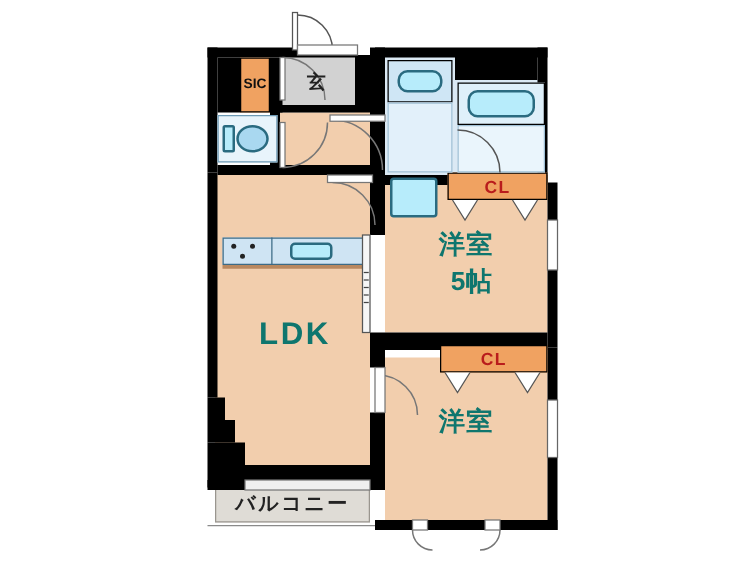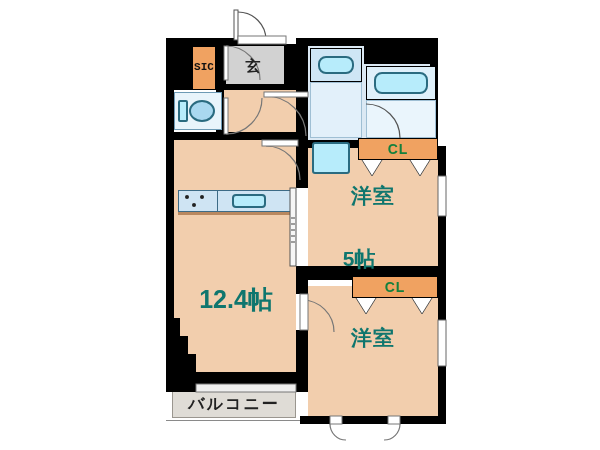--- a/index.html
+++ b/index.html
@@ -15,22 +15,22 @@
   .gray{position:absolute;background:#d2d2d2;}
   .lbl{position:absolute;display:flex;align-items:center;justify-content:center;
        color:#0f766e;font-weight:bold;line-height:1;white-space:nowrap;}
   .fix{position:absolute;box-sizing:border-box;border:1px solid #000;background:#d4ecf7;}
   .fix2{position:absolute;box-sizing:border-box;border:2px solid #2a6b80;background:#b7ecfb;border-radius:8px;}
   .svgl{position:absolute;left:0;top:0;width:600px;height:450px;pointer-events:none;}
   .rmname{font-size:21px;letter-spacing:1px;}
   .rmsize{font-size:21px;letter-spacing:0px;}
   .ldkname{font-size:25px;letter-spacing:2px;}
   .ldksize{font-size:25px;}
-  .cltxt{font-size:14px;font-weight:bold;color:#15803d;letter-spacing:1px;}
-  .sictxt{font-size:11px;font-weight:bold;color:#111;font-family:Liberation Mono, monospace;}
+  .cltxt{font-size:14px;font-weight:bold;color:#b91c1c;letter-spacing:1px;}
+  .sictxt{font-size:11px;font-weight:bold;color:#111;}
   .genkan{font-size:15px;font-weight:bold;color:#222;}
   .balc{font-size:16px;color:#222;letter-spacing:2px;}
 </style>
 </head>
 <body>
 
 <div id="plan">
 
   <div class="room" style="left:172px;top:140px;width:124px;height:250px;"></div>
 
@@ -163,24 +163,24 @@
     <path d="M330 424 A16 16 0 0 0 346 440" fill="none" stroke="#777" stroke-width="1.2"></path>
     <rect x="388" y="416" width="12" height="8" fill="#fff" stroke="#777" stroke-width="1"></rect>
     <path d="M400 424 A16 16 0 0 1 384 440" fill="none" stroke="#777" stroke-width="1.2"></path>
 
     <rect x="438" y="176" width="8" height="40" fill="#fff" stroke="#666" stroke-width="1"></rect>
     <rect x="438" y="320" width="8" height="46" fill="#fff" stroke="#666" stroke-width="1"></rect>
 
     <rect x="196" y="384" width="100" height="8" fill="#efefef" stroke="#777" stroke-width="1"></rect>
   </svg>
 
-  <div class="lbl ldksize" style="left:178px;top:284px;width:116px;height:30px;">12.4帖</div>
+  <div class="lbl ldkname" style="left:186px;top:252px;width:100px;height:30px;">LDK</div>
 
   <div class="lbl rmname" style="left:318px;top:182px;width:110px;height:26px;">洋室</div>
-  <div class="lbl rmsize" style="left:304px;top:212px;width:110px;height:26px;margin-top:33px;">5帖</div>
+  <div class="lbl rmsize" style="left:322px;top:212px;width:110px;height:26px;">5帖</div>
 
   <div class="lbl rmname" style="left:318px;top:324px;width:110px;height:26px;">洋室</div>
 
   <div class="lbl genkan" style="left:236px;top:54px;width:34px;height:22px;">玄</div>
 
   <div class="lbl balc" style="left:176px;top:394px;width:116px;height:20px;">バルコニー</div>
 
 </div>
 
 </body></html>

